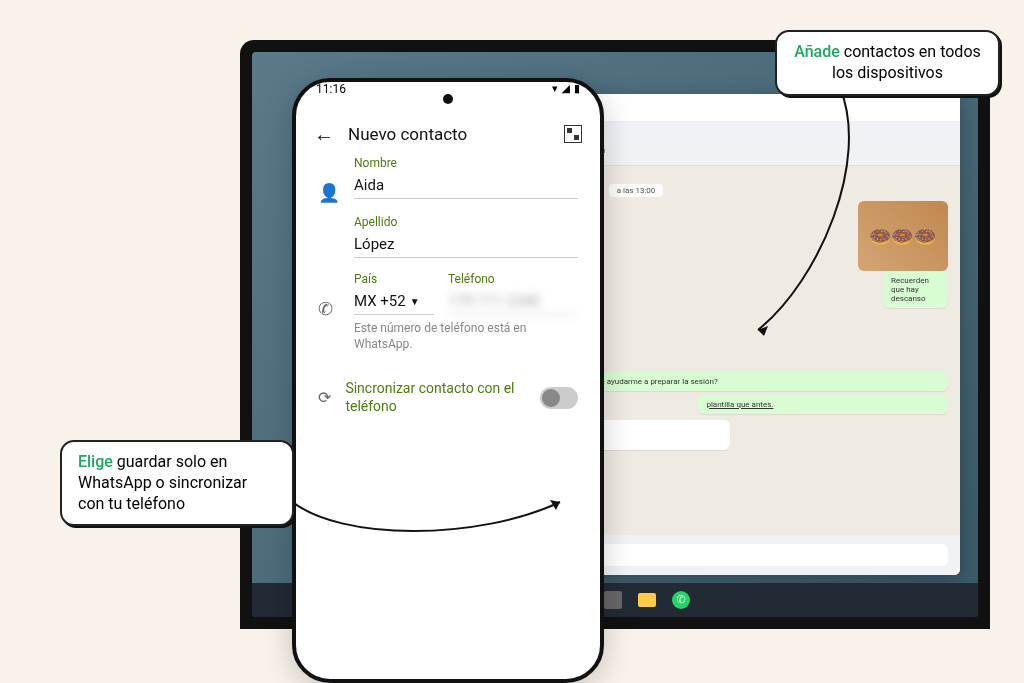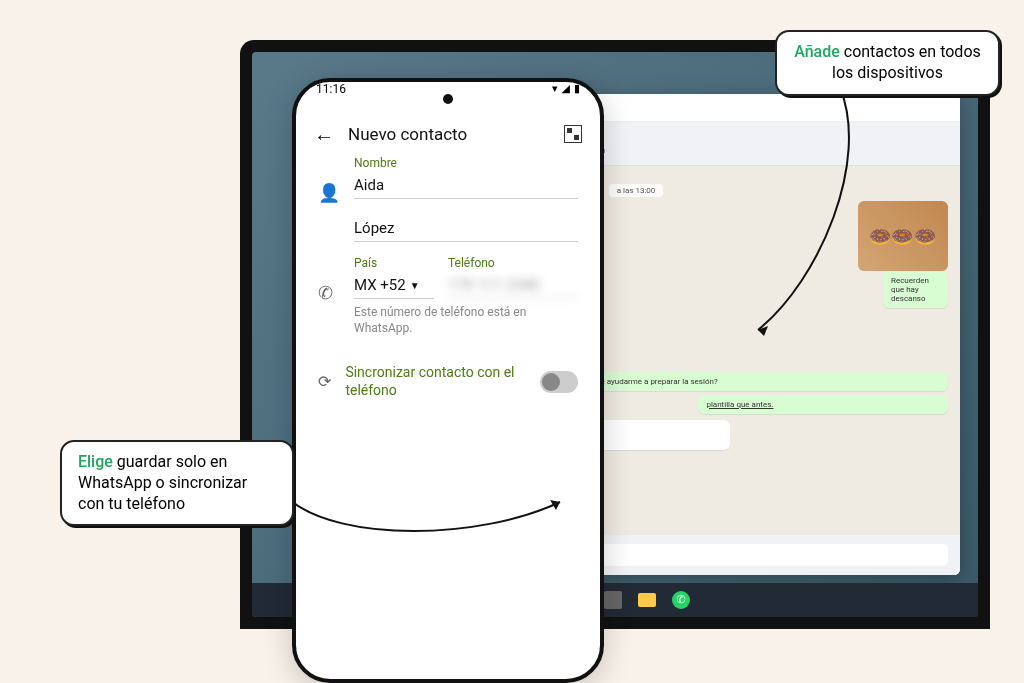--- a/index.html
+++ b/index.html
@@ -233,20 +233,21 @@
     <span class="phone-title">Nuevo contacto</span>
     <span class="qr-icon"></span>
   </div>
   <div class="form">
     <div class="form-row">
       <div class="form-icon-col">👤</div>
       <div class="form-fields">
         <div class="field-label">Nombre</div>
         <input class="field-input" value="Aida" style="">
         <div style="height:16px"></div>
+        <div class="field-label">Apellido</div>
         <input class="field-input" value="López" style="">
       </div>
     </div>
     <div class="form-row">
       <div class="form-icon-col">✆</div>
       <div class="form-fields">
         <div class="country-row">
           <div class="country-sel">
             <div class="field-label">País</div>
             <div class="field-input" style="display:flex; gap:4px; align-items:center;">

